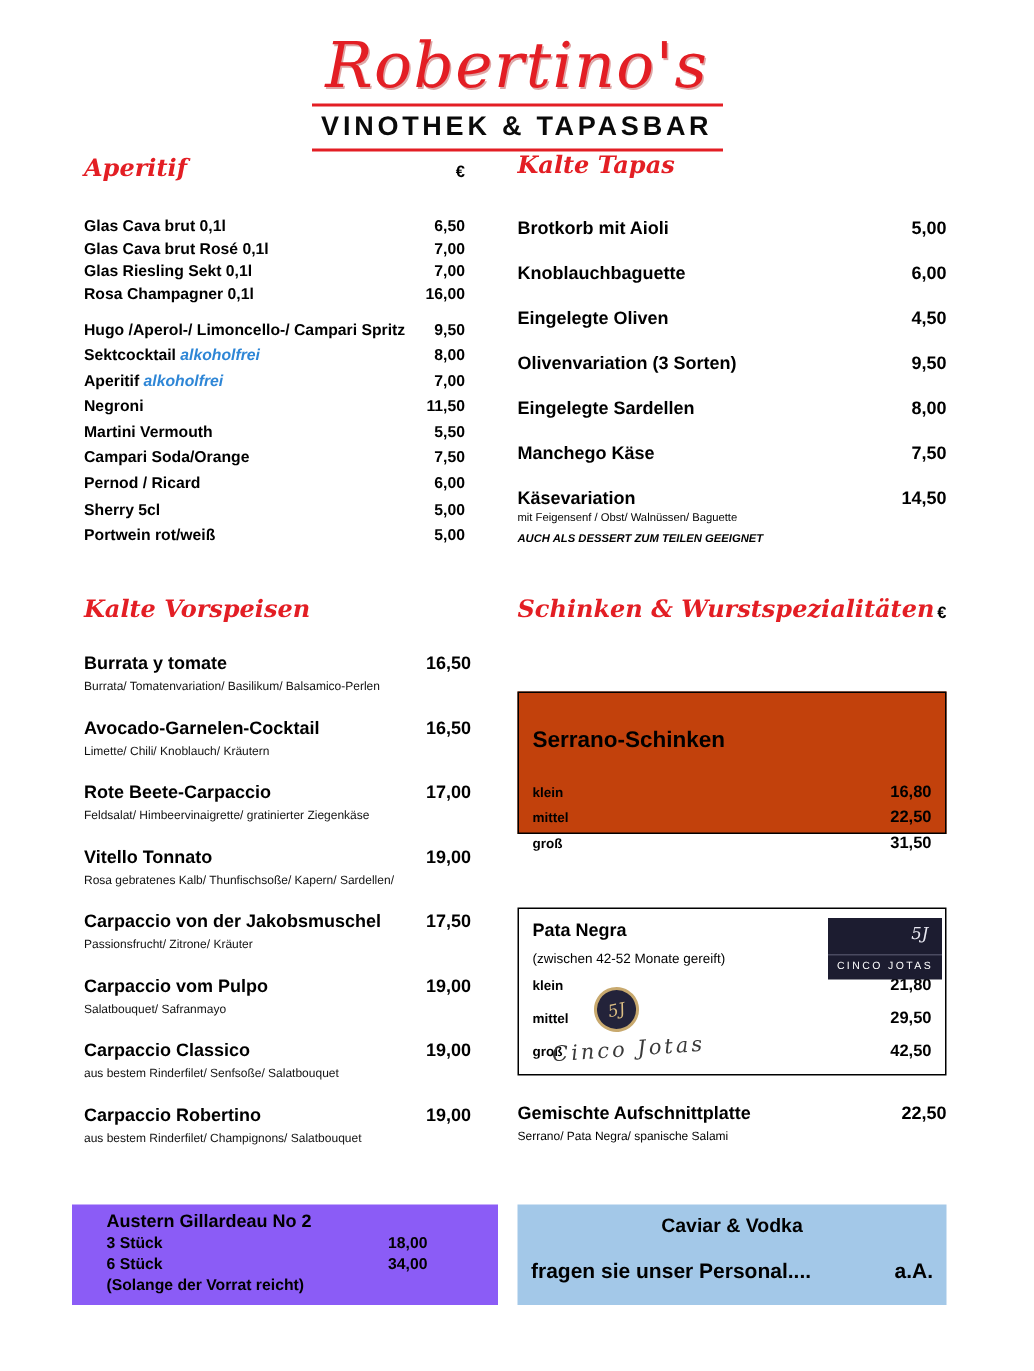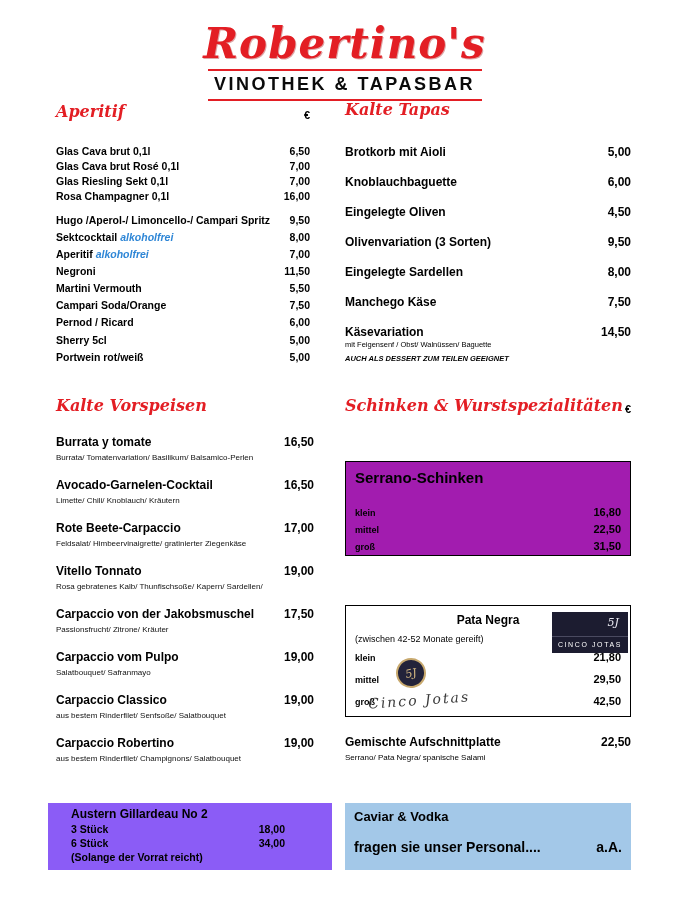--- a/index.html
+++ b/index.html
@@ -2,21 +2,21 @@
 <html><head>
 <meta charset="utf-8">
 <style>
   * { margin:0; padding:0; box-sizing:border-box; }
   html,body { background:#ffffff; }
   body { font-family:"Liberation Sans", sans-serif; color:#000; }
   .page { position:relative; width:689px; height:914px; background:#fff; overflow:hidden; }
 
   
   .header { position:absolute; top:22px; left:0; width:100%; text-align:center; }
-  .title { font-family:"DejaVu Serif", serif; font-style:italic; font-weight:bold;
+  .title { font-family:"DejaVu Serif", serif; font-style:italic; font-weight:normal;
            font-size:42px; line-height:1.05; color:#e31e24; letter-spacing:1px;
            text-shadow:1px 1px 0 rgba(160,0,0,.35); }
   .subtitle-wrap { width:274px; margin:3px auto 0; border-top:2px solid #e31e24;
                    border-bottom:2px solid #e31e24; padding:3px 0 4px; }
   .subtitle { font-size:18px; font-weight:bold; letter-spacing:2.5px; color:#0a0a0a; }
 
   
   .script { font-family:"DejaVu Serif", serif; font-style:italic; font-weight:bold; color:#e31e24; }
   .sec-head-row { display:flex; justify-content:space-between; align-items:flex-end; }
   .sec-title { font-size:16px; }
@@ -50,29 +50,29 @@
 
   
   #austern { position:absolute; left:48px; top:803px; width:284px; height:67px;
              background:#8b5cf6; padding:4px 23px; }
   .au-title { font-size:12px; font-weight:bold; }
   .au-row { font-size:10.5px; font-weight:bold; margin-top:2px; padding-right:24px; }
   .au-note { font-size:10.5px; font-weight:bold; margin-top:2px; }
 
   
   #schinken { position:absolute; left:345px; top:396px; width:286px; }
-  .serrano-box { margin-top:46px; border:1px solid #000; padding:7px 9px; height:95px; background:#a21caf; }
+  .serrano-box { margin-top:46px; border:1px solid #000; padding:23px 9px; height:95px; background:#c2410c; }
   .sb-title { font-size:15px; font-weight:bold; }
   .sizes-serrano { margin-top:20px; }
   .size-row { display:flex; justify-content:space-between; align-items:baseline; margin-bottom:5px; }
   .size-label { font-size:9px; font-weight:bold; }
   .size-price { font-size:11px; font-weight:bold; }
   .pata-box { margin-top:49px; border:1px solid #000; padding:7px 9px; height:112px;
               position:relative; background:#fff; }
-  .pb-title { font-size:12px; font-weight:bold;text-align:center; }
+  .pb-title { font-size:12px; font-weight:bold; }
   .pb-sub { font-size:9px; margin-top:7px; }
   .sizes-pata { margin-top:7px; }
   .sizes-pata .size-row { margin-bottom:10px; }
   .cj-logo { position:absolute; top:6px; right:2px; width:76px; height:41px;
              background:#1c1c30; }
   .cj-mark { position:absolute; top:4px; right:9px; font-family:"DejaVu Serif", serif;
              font-style:italic; font-size:11px; color:#e9e9f2; }
   .cj-brand { position:absolute; bottom:5px; left:0; width:100%; text-align:center;
               font-size:7px; letter-spacing:1.6px; color:#fff;
               border-top:1px solid #4a4a60; padding-top:4px; }
@@ -83,21 +83,21 @@
           transform:rotate(-12deg); }
   .signature { position:absolute; top:86px; left:22px; font-family:"DejaVu Serif", serif;
                font-style:italic; font-size:14px; color:#3a3a3a; transform:rotate(-4deg);
                letter-spacing:2px; }
   .aufschnitt { margin-top:18px; }
   .af-row { font-size:12px; font-weight:bold; }
   .af-desc { font-size:8px; margin-top:4px; }
 
   
   #caviar { position:absolute; left:345px; top:803px; width:286px; height:67px;
-            background:#a3c8e8; padding:6px 9px; }
+            background:#a3c8e8; padding:6px 9px;text-align:center; }
   .cv-title { font-size:13px; font-weight:bold; }
   .cv-row { font-size:14px; font-weight:bold; margin-top:15px; }
 </style>
 </head>
 <body>
 
 <div class="page">
 
   <div class="header">
     <div class="title">Robertino's</div>

